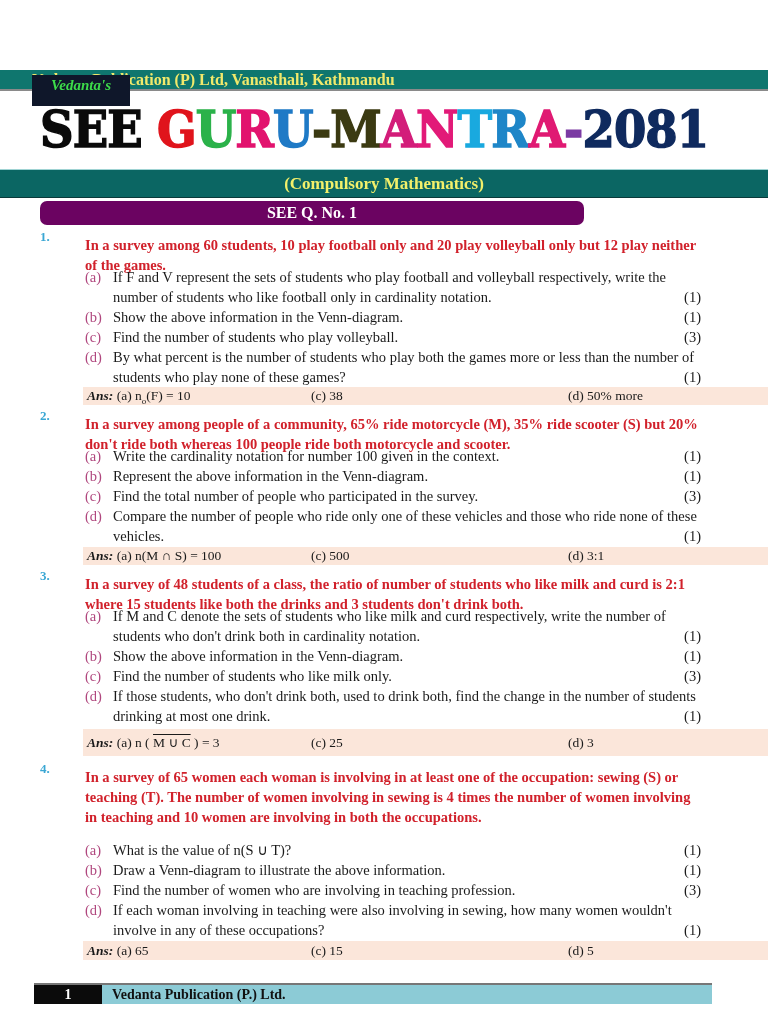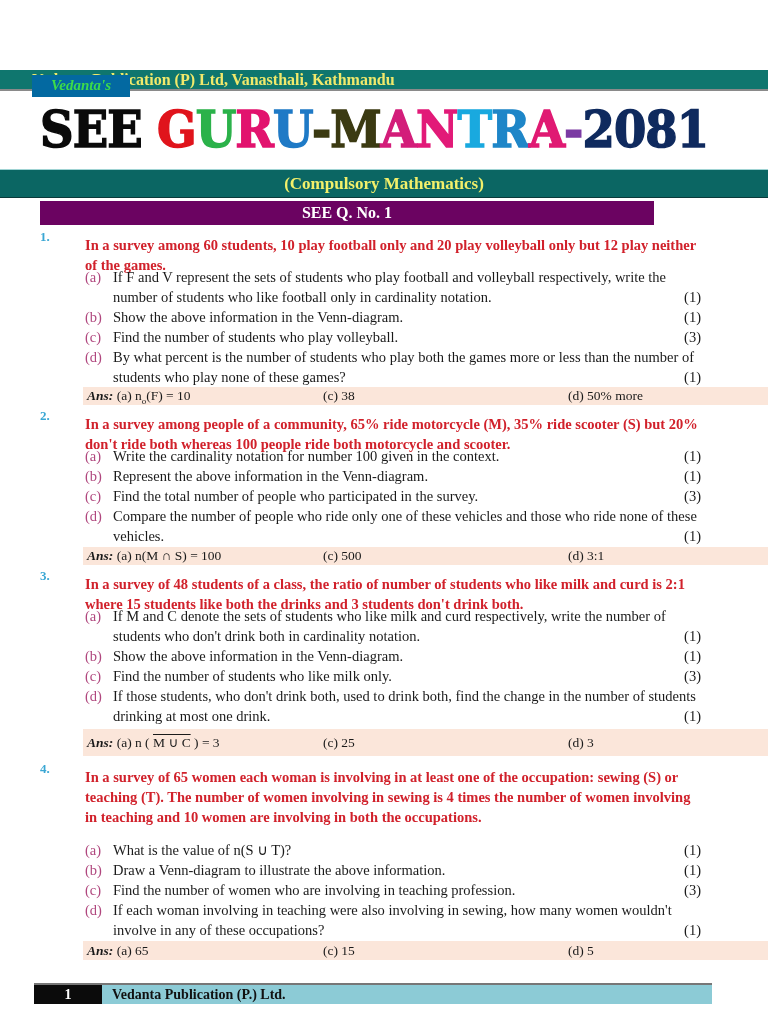--- a/index.html
+++ b/index.html
@@ -2,48 +2,48 @@
 <html><head>
 <meta charset="utf-8">
 <style>
   html, body { margin:0; padding:0; background:#ffffff; }
   body { width:768px; height:1024px; position:relative; overflow:hidden;
          font-family:"DejaVu Serif", serif; color:#1a1a1a; }
   .top-band { position:absolute; left:0; top:54px; width:768px; height:19px; background:#0f766e;
               border-bottom:2px solid #8a8a8a;margin-top:16px; }
   .top-band span { position:absolute; left:32px; top:0px; font-family:"Liberation Serif", serif;
                    font-weight:bold; font-size:16px; line-height:19px; color:#f1e96b; }
-  .brand-tag { position:absolute; left:32px; top:75px; width:98px; height:22px; background:#0369a1; }
+  .brand-tag { position:absolute; left:32px; top:75px; width:98px; height:31px; background:#0f172a; }
   .brand-tag span { display:block; text-align:center; font-family:"Liberation Serif", serif;
                     font-style:italic; font-weight:bold; font-size:15px; line-height:20px; color:#3ddc4a; }
   .title { position:absolute; left:40px; top:100px; height:60px; font-family:"DejaVu Serif", serif;
            font-weight:900; font-size:50px; line-height:60px; letter-spacing:-1px; white-space:nowrap;
            transform:scaleX(0.93); transform-origin:left center; }
   .title span { font-weight:bold; -webkit-text-stroke:1.5px currentColor; }
   .subject-band { position:absolute; left:0; top:169px; width:768px; height:27px; background:#0b6663;
                   border-top:1px solid #9fd3d3; border-bottom:1px solid #0a3a3a; }
   .subject-band span { display:block; text-align:center; font-family:"Liberation Serif", serif;
                        font-weight:bold; font-size:17px; line-height:27px; color:#f3f06a;border-radius:9px; }
-  .qno-bar { position:absolute; left:40px; top:201px; width:614px; height:24px; background:#6b0361; }
+  .qno-bar { position:absolute; left:40px; top:201px; width:544px; height:24px; background:#6b0361;border-radius:7px; }
   .qno-bar span { display:block; text-align:center; font-family:"Liberation Serif", serif; font-weight:bold;
                   font-size:16px; line-height:24px; color:#ffffff; }
   .q-num { position:absolute; left:40px; font-family:"Liberation Serif", serif; font-weight:bold;
            font-size:13px; color:#3aa7d4; }
   .q-stem { position:absolute; left:85px; width:620px; font-family:"Liberation Serif", serif; font-weight:bold;
             font-size:14.5px; line-height:20.2px; color:#d1212b;margin-top:8px; }
   .sub { position:absolute; left:85px; width:620px; font-family:"Liberation Serif", serif; font-size:14.5px;
          line-height:20.2px; color:#1a1a1a; }
   .sub .lbl { position:absolute; left:0; top:0; color:#b0477e; }
   .sub .txt { display:block; margin-left:28px; }
   .sub .mk { position:absolute; right:4px; bottom:0; }
   .ans { position:absolute; left:83px; width:690px; background:#fbe6da; font-family:"Liberation Serif", serif;
          font-size:13.5px; color:#1a1a1a; }
   .ans .a1 { position:absolute; left:4px; }
   .ans .a1 b { font-style:italic; }
-  .ans .a2 { position:absolute; left:240px; }
+  .ans .a2 { position:absolute; left:228px; }
   .ans .a3 { position:absolute; left:445px;margin-left:40px; }
   .overline { text-decoration:overline; }
   .footer-num { position:absolute; left:34px; top:983px; width:68px; height:19px; background:#0b0b0b;
                 border-top:2px solid #777; }
   .footer-num span { display:block; text-align:center; color:#fff; font-family:"Liberation Serif", serif;
                      font-weight:bold; font-size:14px; line-height:19px; }
   .footer-bar { position:absolute; left:102px; top:983px; width:610px; height:19px; background:#8ccbd6;
                 border-top:2px solid #777; }
   .footer-bar span { position:absolute; left:10px; top:0; font-family:"Liberation Serif", serif; font-weight:bold;
                      font-size:14px; line-height:19px; color:#111; }

